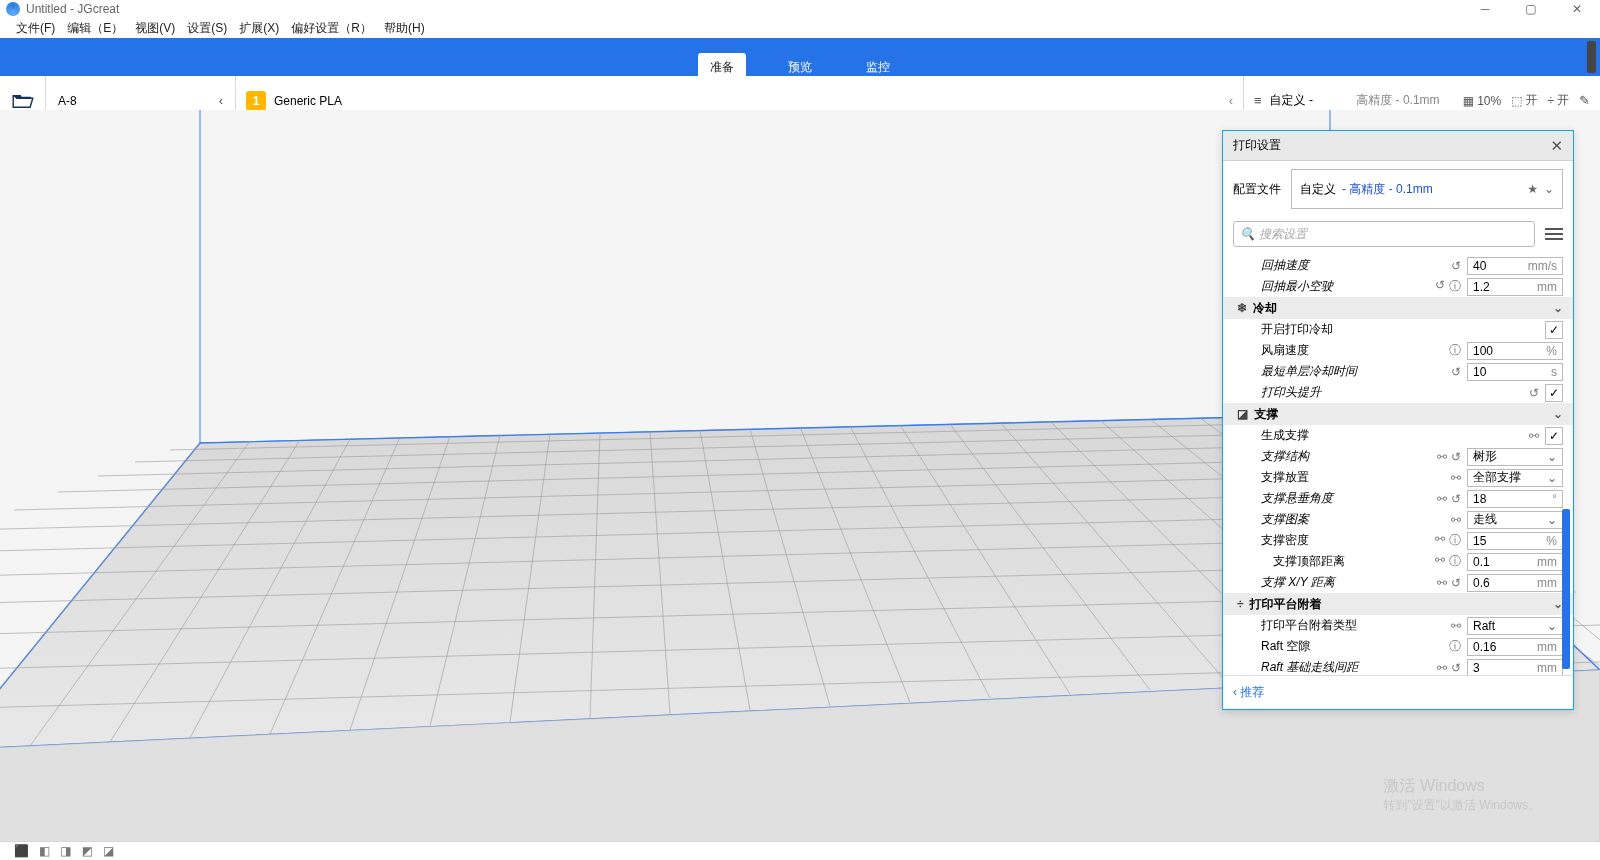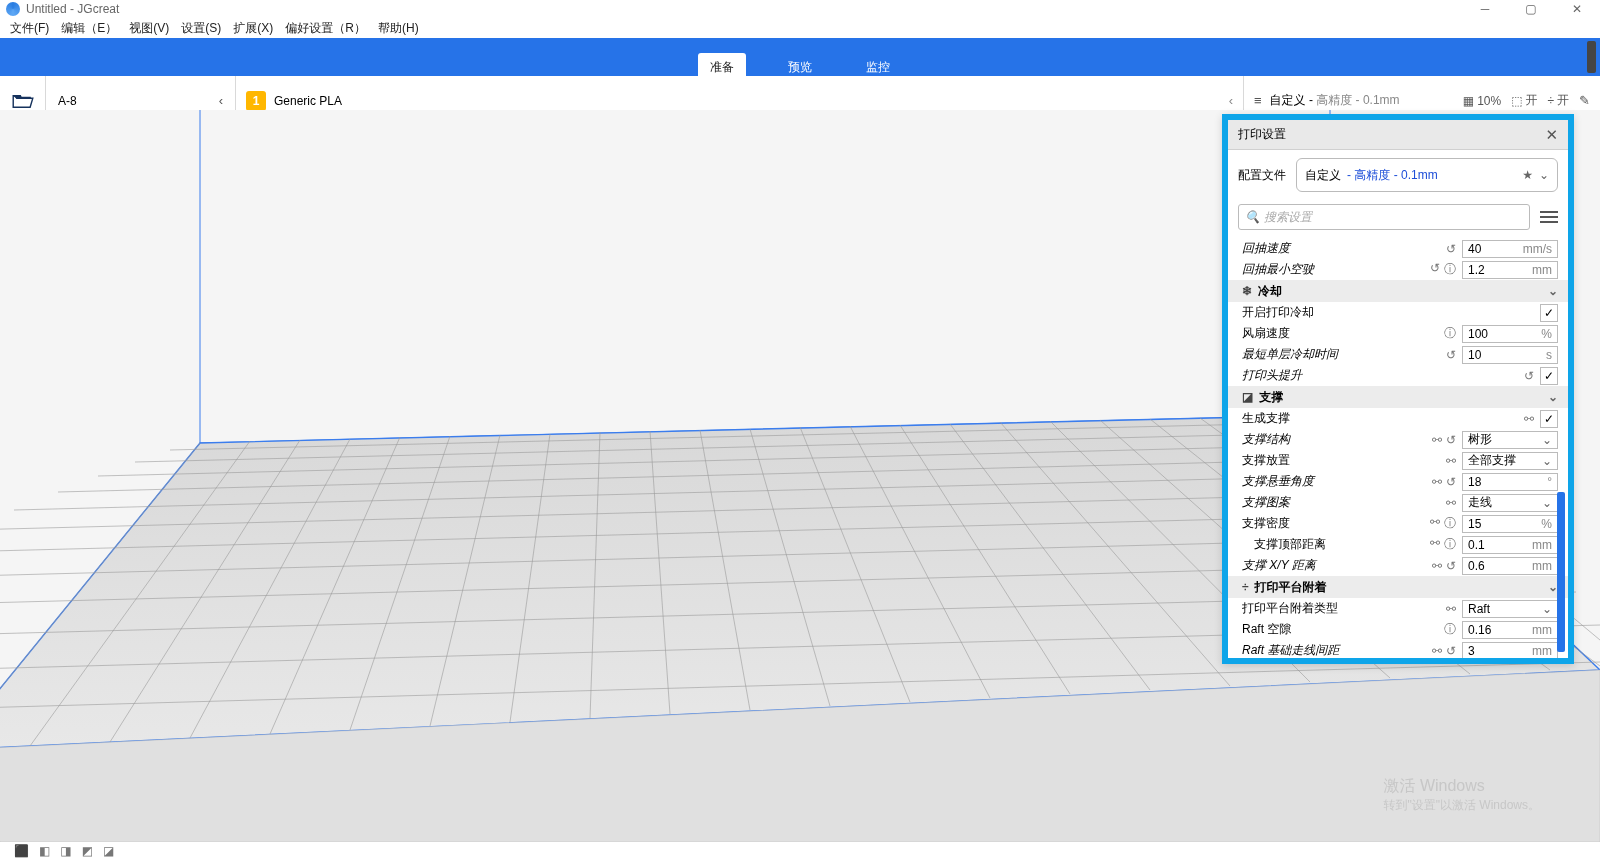--- a/index.html
+++ b/index.html
@@ -5,69 +5,69 @@
 * { margin: 0; padding: 0; box-sizing: border-box; font-family: "Microsoft YaHei", Arial, sans-serif; font-size: 12px; }
 body { width: 1600px; height: 860px; background: #fff; overflow: hidden; position: relative; }
 
 
 .titlebar { height: 18px; display: flex; align-items: center; padding: 0 6px; color: #666; }
 .titlebar .logo { width: 14px; height: 14px; border-radius: 50%; background: conic-gradient(#2a7de1, #5fa8f5, #2a7de1); margin-right: 6px; }
 .winbtns { position: absolute; right: 0; top: 0; display: flex; }
 .winbtn { width: 46px; height: 18px; display: flex; align-items: center; justify-content: center; color: #666; }
 
 
-.menubar { height: 20px; display: flex; align-items: center; padding: 0 6px; gap: 4px; color: #222; }
+.menubar { height: 20px; display: flex; align-items: center; padding: 0 12px; gap: 4px; color: #222; }
 .menubar span { padding: 0 4px; }
 
 
 .stagebar { height: 38px; background: #2673e8; display: flex; align-items: center; justify-content: center; gap: 30px; position: relative; }
 .stagebar .tab { color: #fff; padding: 6px 12px; border-radius: 3px; margin-top: 20px; }
 .stagebar .tab.active { background: #fff; color: #222; }
 .stagebar .vtrack { position: absolute; right: 4px; top: 3px; width: 9px; height: 32px; background: #454545; border-radius: 2px; }
 
 
 .toolbar { height: 50px; background: #fff; border-bottom: 1px solid #d9d9d9; display: flex; align-items: stretch; }
 .tb-seg { border-right: 1px solid #d9d9d9; display: flex; align-items: center; background: #fff; }
 .tb-open { width: 46px; justify-content: center; }
 .tb-open svg { width: 22px; height: 16px; }
 .tb-printer { width: 190px; padding: 0 12px; justify-content: space-between; }
 .tb-mat { flex: 1; padding: 0 10px; gap: 8px; }
 .tb-mat .badge { width: 20px; height: 20px; background: #ffb700; color: #fff; border-radius: 3px; display: flex; align-items: center; justify-content: center; font-weight: bold; }
 .tb-mat .chev { margin-left: auto; color: #888; }
 .tb-profile { width: 356px; padding: 0 10px; gap: 8px; font-size: 13px; }
-.tb-profile .pname2 { color: #888; }
+.tb-profile .pname2 { color: #888; margin-left: 40px; }
 .tb-profile .ricons { margin-left: auto; display: flex; align-items: center; gap: 10px; color: #555; }
 .ic { display: inline-flex; align-items: center; gap: 3px; }
 
 
 .main { position: absolute; left: 0; top: 110px; right: 0; bottom: 18px; background: #f5f5f5; overflow: hidden; }
 .viewport { position: absolute; inset: 0; }
 .viewport svg { width: 100%; height: 100%; }
 
 
-.panel { position: absolute; right: 26px; top: 114px; width: 352px; background: #fff; border: 6px solid #0ea5e9; box-shadow: 0 2px 8px rgba(0,0,0,.15); }
+.panel { position: absolute; right: 26px; top: 130px; width: 352px; background: #fff; border: 1px solid #0ea5e9; box-shadow: 0 2px 8px rgba(0,0,0,.15); }
 .panel-hd { height: 30px; background: #e9e9e9; display: flex; align-items: center; padding: 0 10px; font-size: 13px; border-bottom: 1px solid #d0d0d0; }
 .panel-hd .x { margin-left: auto; color: #555; font-size: 15px; }
 .panel-row1 { display: flex; align-items: center; padding: 8px 10px; gap: 10px; }
-.profile-dd { flex: 1; height: 34px; border: 1px solid #bbb; border-radius: 6px; display: flex; align-items: center; padding: 0 8px; gap: 6px; }
+.profile-dd { flex: 1; height: 40px; border: 1px solid #bbb; border-radius: 0; display: flex; align-items: center; padding: 0 8px; gap: 6px; }
 .profile-dd .grey { color: #1d4ed8; }
 .profile-dd .ddicons { margin-left: auto; display: flex; gap: 6px; color: #666; }
 .panel-row2 { display: flex; align-items: center; padding: 4px 10px 8px; gap: 10px; }
 .searchbox { flex: 1; height: 26px; border: 1px solid #bbb; border-radius: 3px; display: flex; align-items: center; padding: 0 6px; color: #aaa; font-style: italic; gap: 4px; }
 .hamb { width: 18px; display: flex; flex-direction: column; gap: 3px; }
 .hamb div { height: 2px; background: #555; }
 
 .settings-body { max-height: 420px; overflow: hidden; position: relative; }
 .sscroll { position: absolute; right: 3px; top: 254px; width: 8px; height: 160px; background: #2673e8; border-radius: 2px; }
 
 .srow { display: flex; align-items: center; height: 21px; padding: 0 10px 0 14px; }
 .srow.cat { background: #ececec; height: 22px; font-weight: bold; }
 .srow.cat .catchev { margin-left: auto; color: #666; }
 .srow.cat .caticon { margin-right: 6px; color: #444; }
-.srow .lbl { flex: 0 0 140px; white-space: nowrap; overflow: hidden; }
+.srow .lbl { flex: 0 0 140px; white-space: nowrap; overflow: hidden; margin-left: 24px; }
 .srow .lbl.it { font-style: italic; }
 .srow .lbl.indent { padding-left: 12px; }
 .srow .icons { display: flex; gap: 4px; color: #777; margin-left: auto; margin-right: 6px; font-size: 11px; }
 .srow .val { width: 96px; height: 18px; border: 1px solid #bbb; display: flex; align-items: center; padding: 0 5px; background: #fff; }
 .srow .val .u { margin-left: auto; color: #888; }
 .srow .val.check { width: 18px; padding: 0; justify-content: center; }
 .srow .val.dd { justify-content: space-between; }
 .srow .val.dd .ddc { color: #666; }
 
 .panel-ft { border-top: 1px solid #ddd; padding: 8px 10px; }
@@ -425,20 +425,23 @@
         </span>
       <div class="val">
           <span>3</span>
           <span class="u">mm</span>
         </div>
     </div>
 
     <div class="sscroll"></div>
   </div>
 
+  <div class="panel-ft">
+    <span class="rec">‹ <span>推荐</span></span>
+  </div>
 </div>
 
 <div class="wmark">
   <div class="l1">激活 Windows</div>
   <div class="l2">转到"设置"以激活 Windows。</div>
 </div>
 
 <div class="statusbar">
   <span>⬛</span>
   <span>◧</span>

